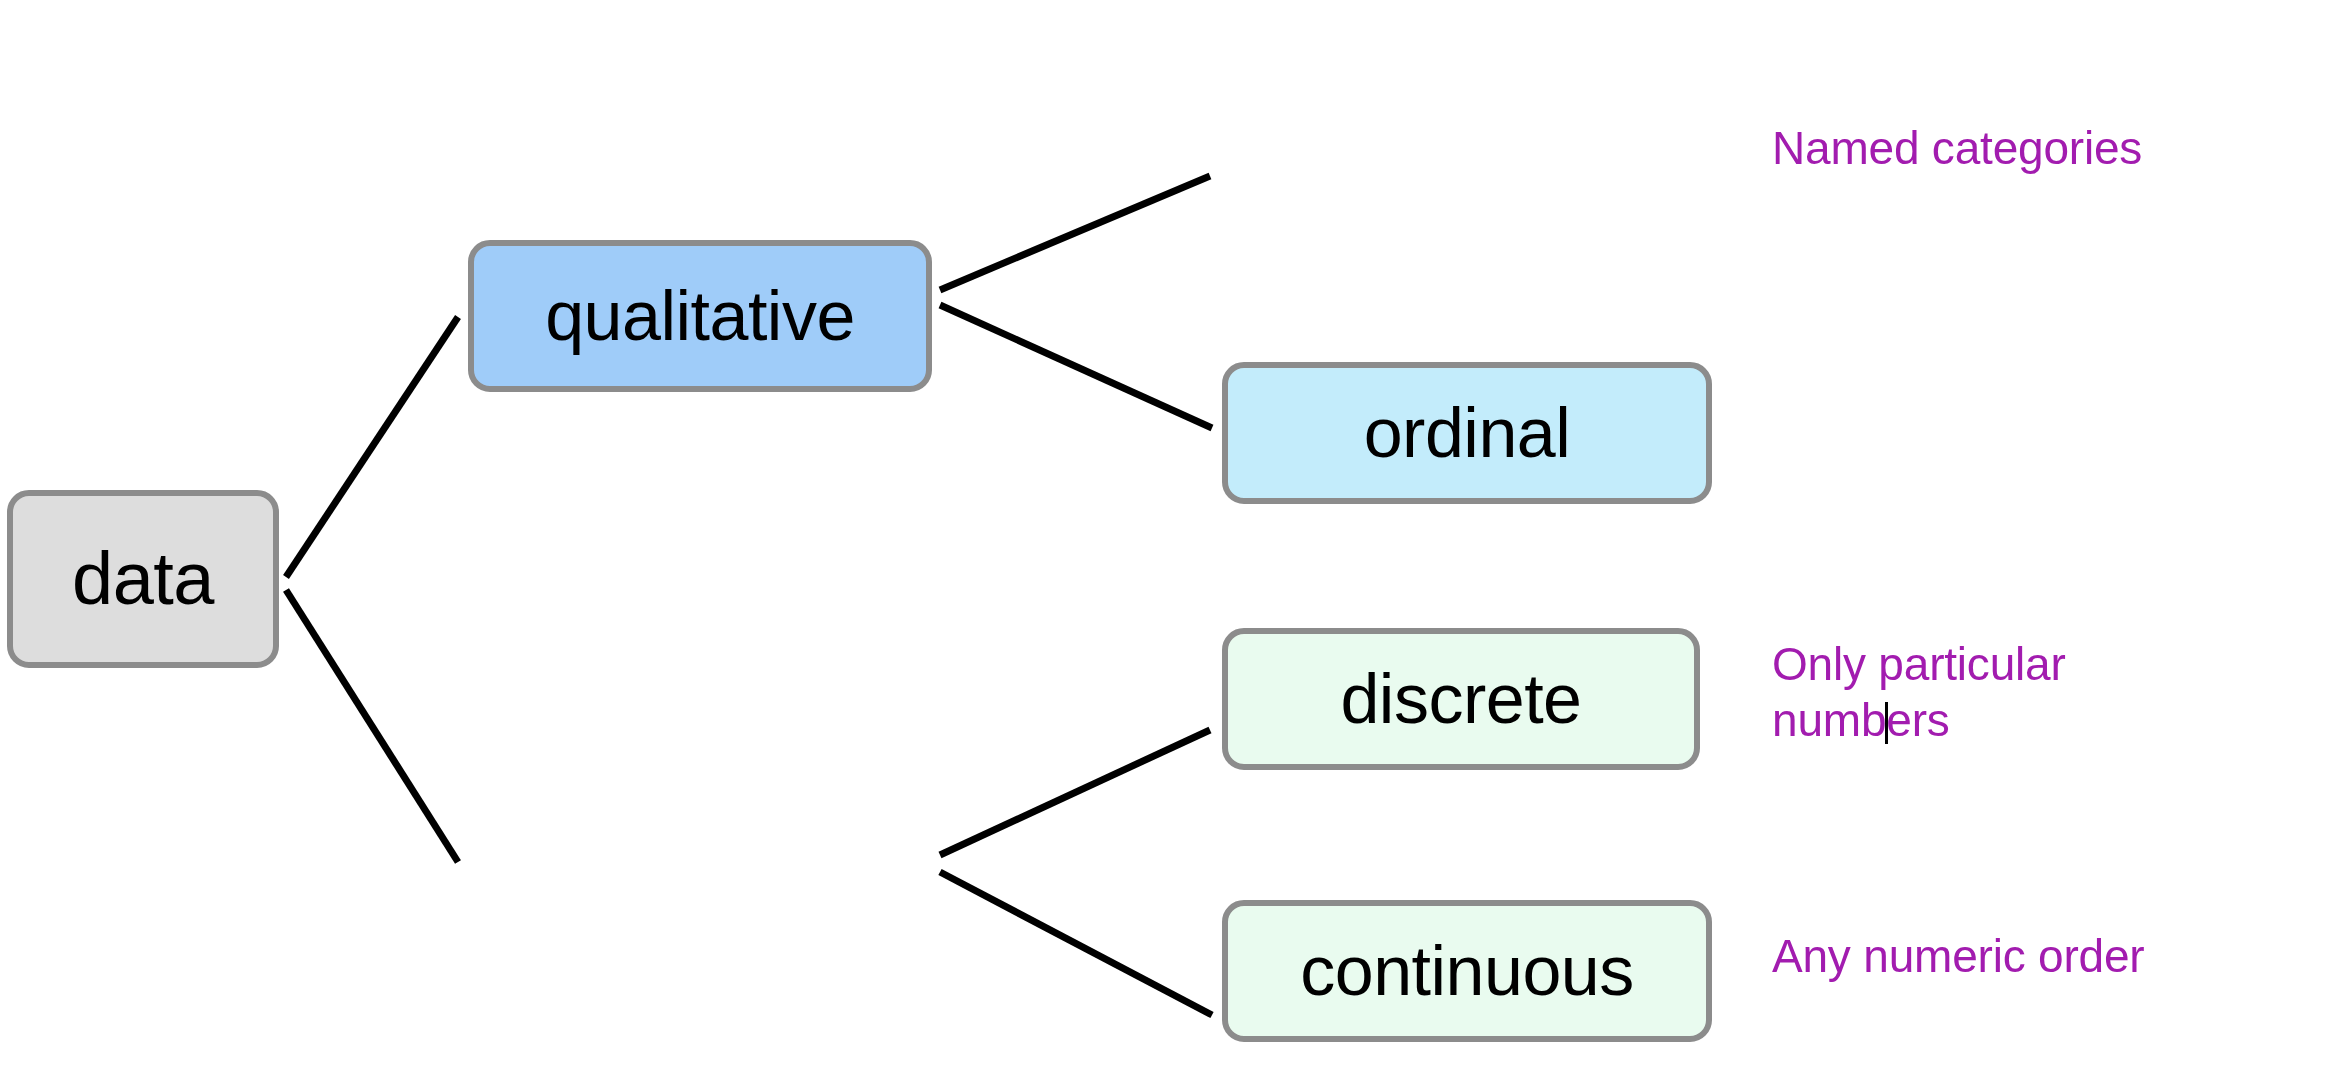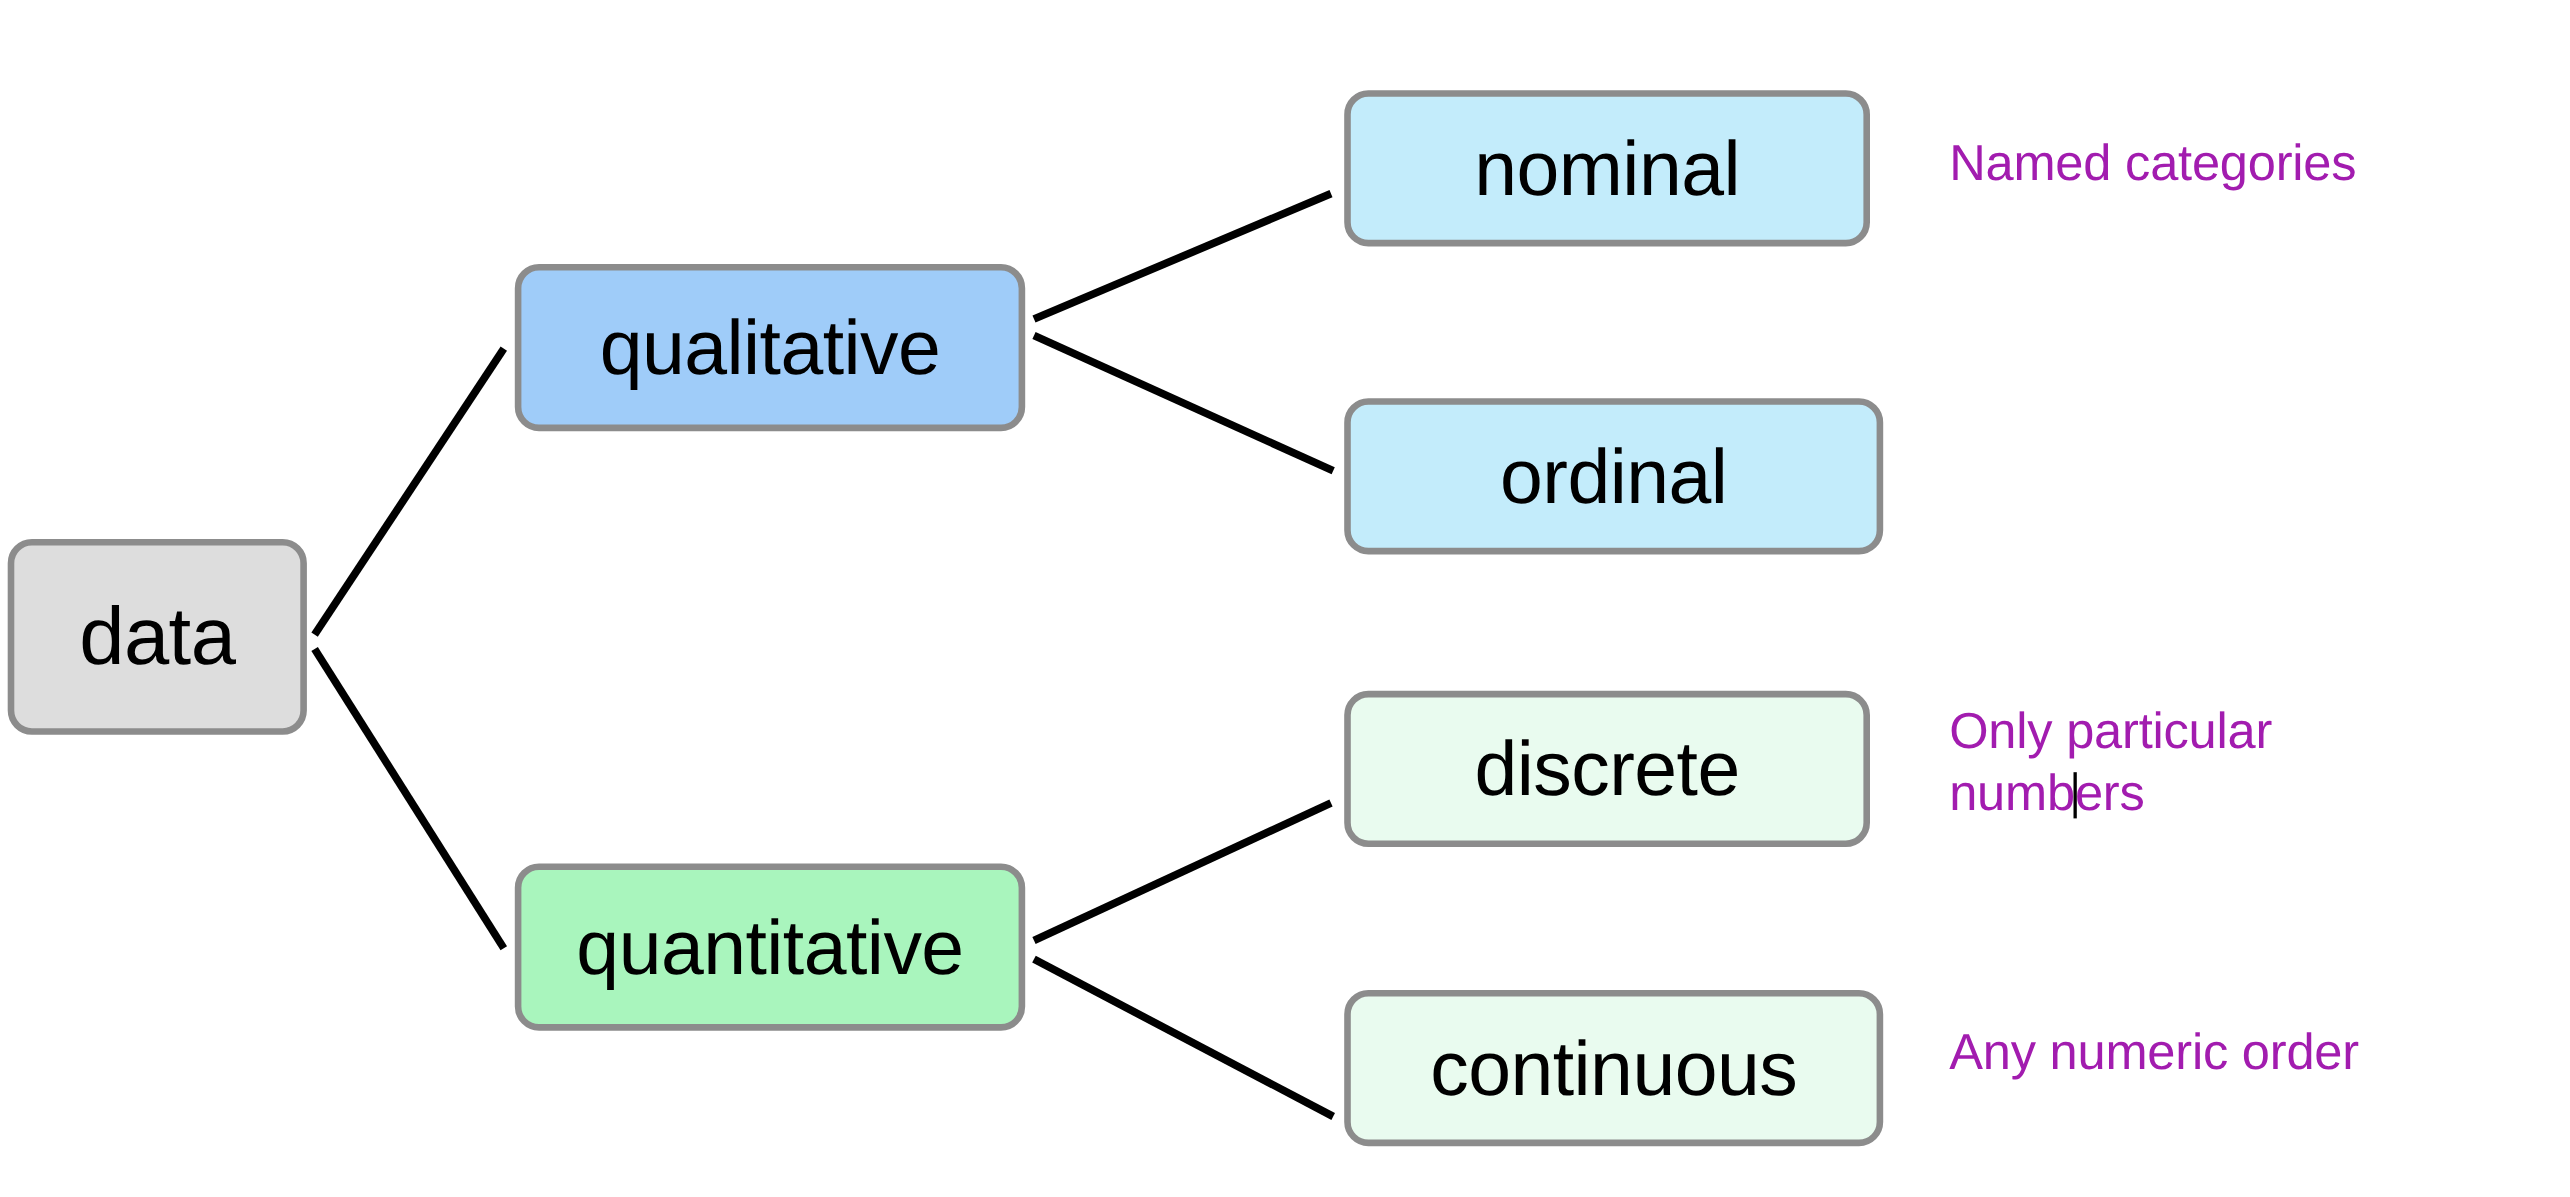--- a/index.html
+++ b/index.html
@@ -97,27 +97,21 @@
   </svg>
 
   <div class="node" id="node-data">
     <span class="node-label">data</span>
   </div>
 
   <div class="node" id="node-qualitative">
     <span class="node-label">qualitative</span>
   </div>
 
-  <div class="node" id="node-quantitative">
-    <span class="node-label">quantitative</span>
-  </div>
 
-  <div class="node" id="node-nominal">
-    <span class="node-label">nominal</span>
-  </div>
 
   <div class="node" id="node-ordinal">
     <span class="node-label">ordinal</span>
   </div>
 
   <div class="node" id="node-discrete">
     <span class="node-label">discrete</span>
   </div>
 
   <div class="node" id="node-continuous">

